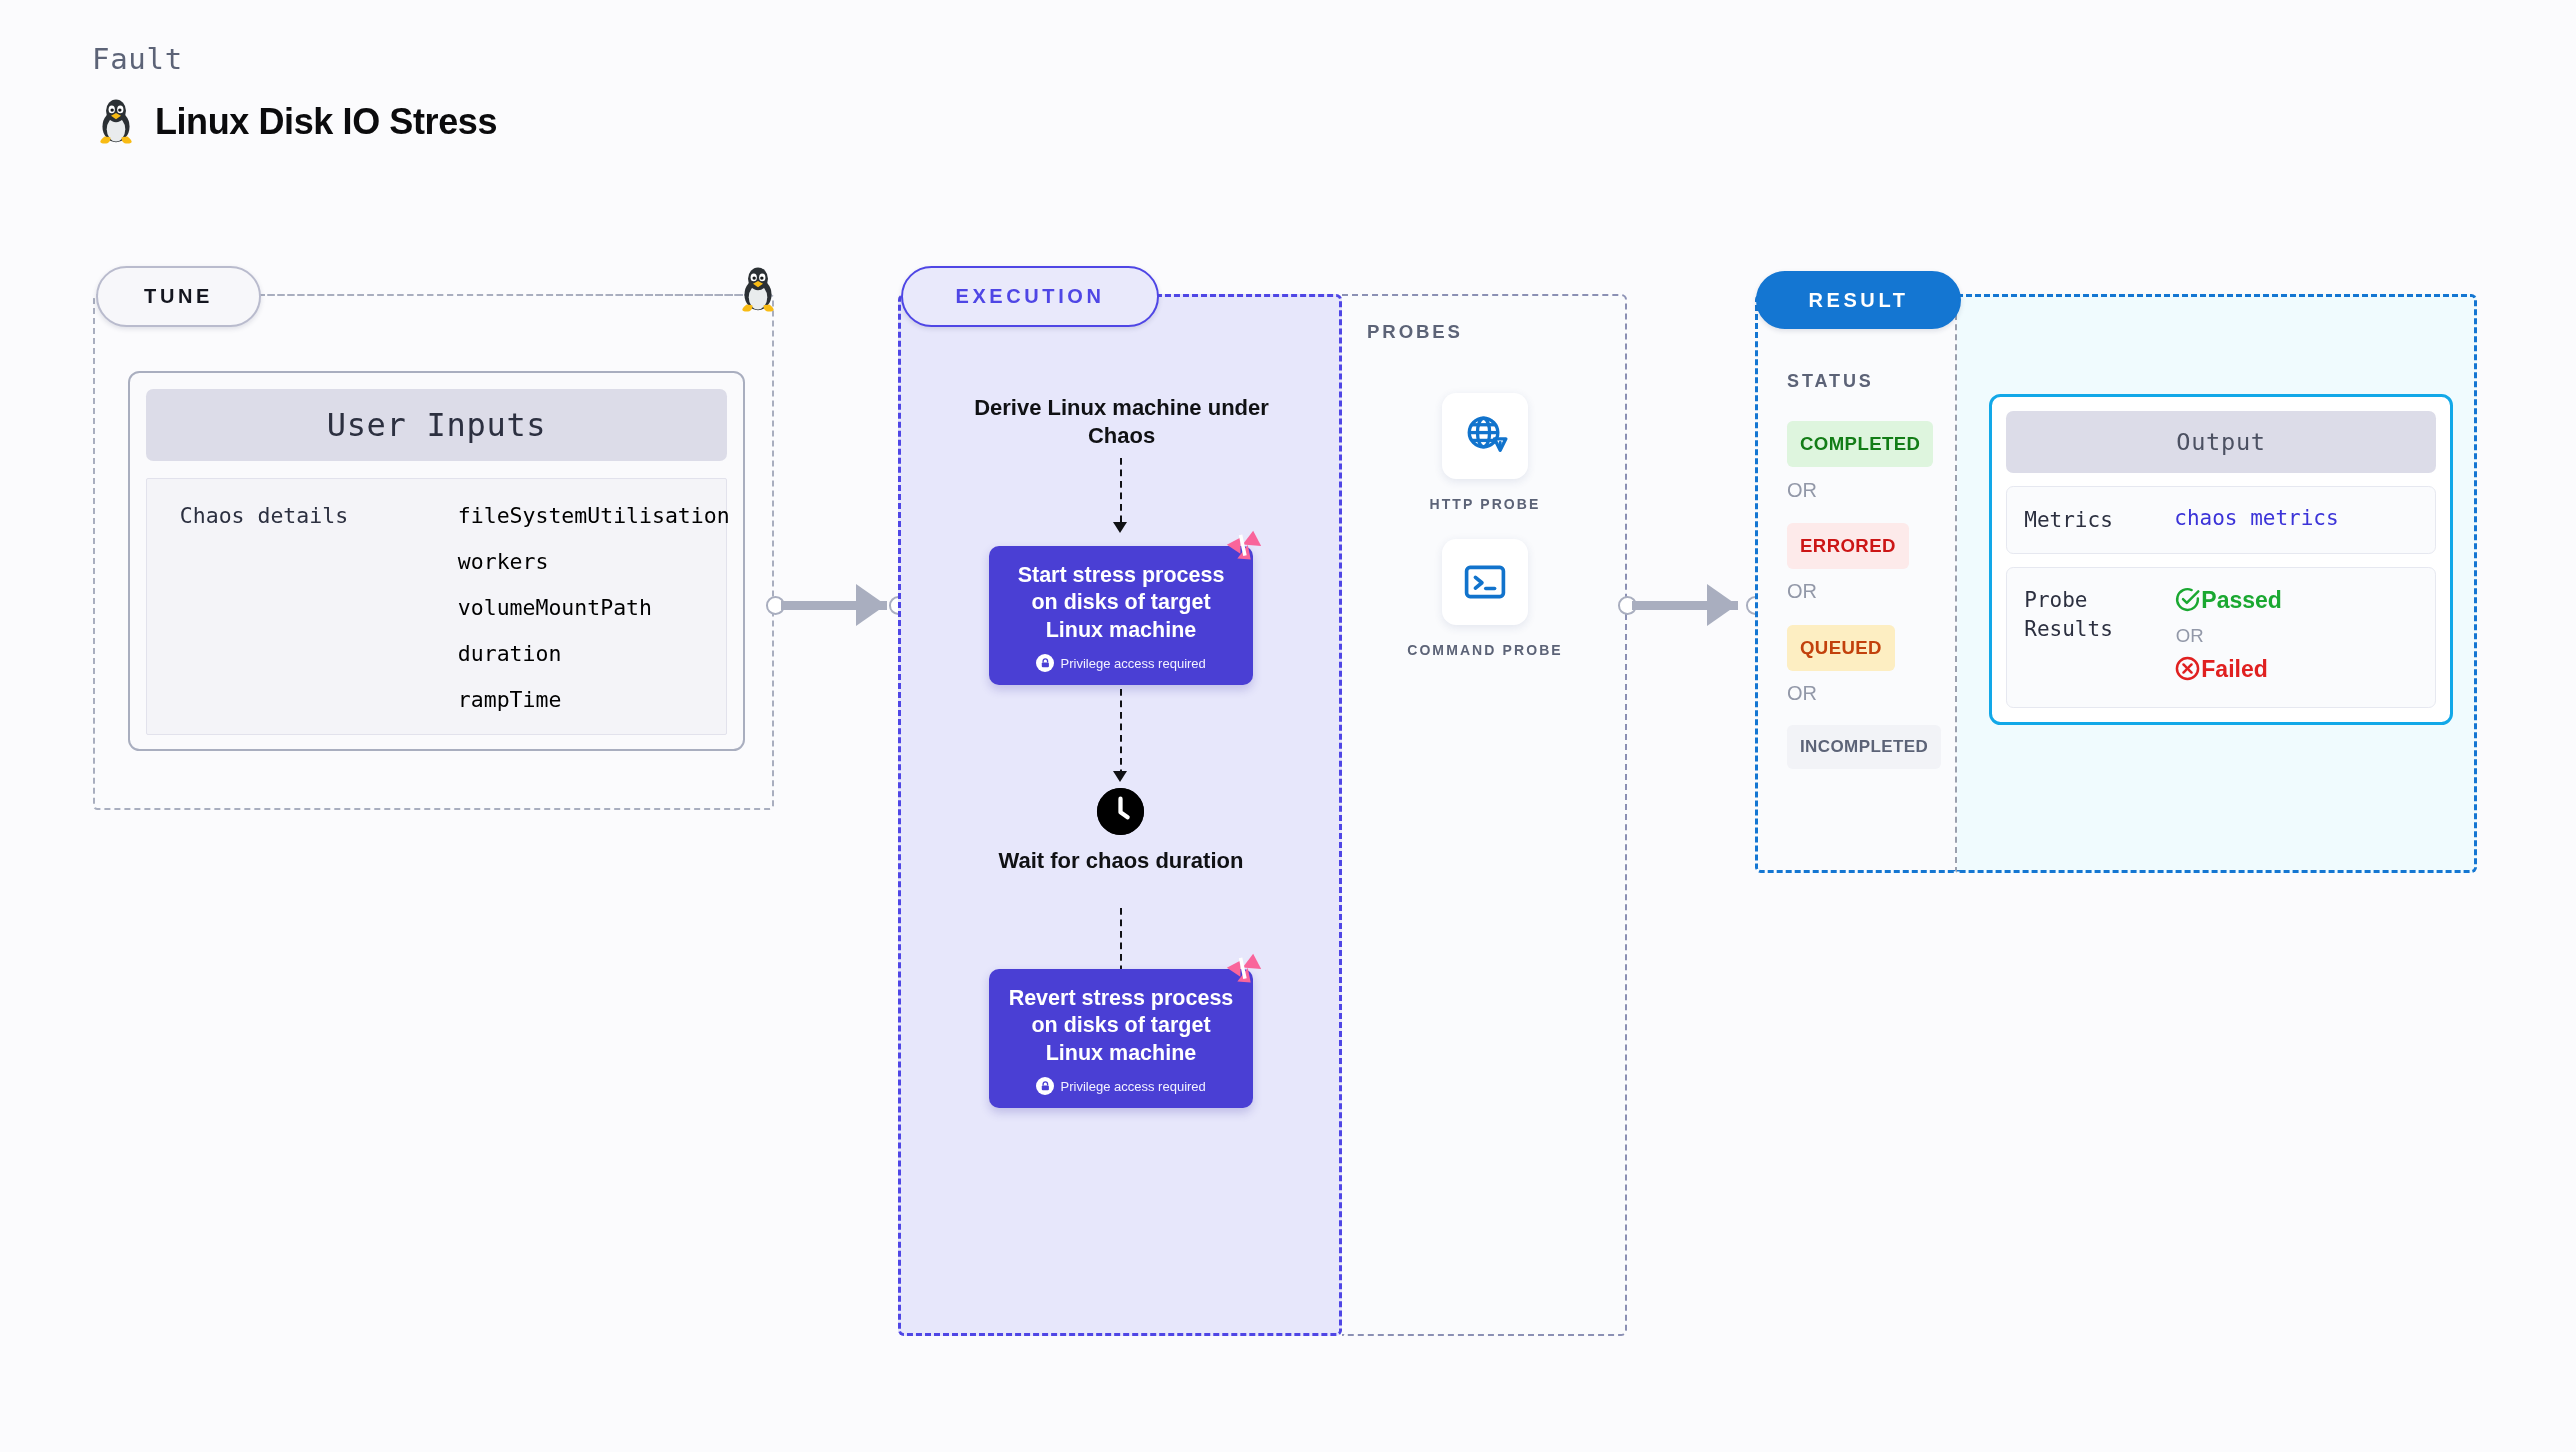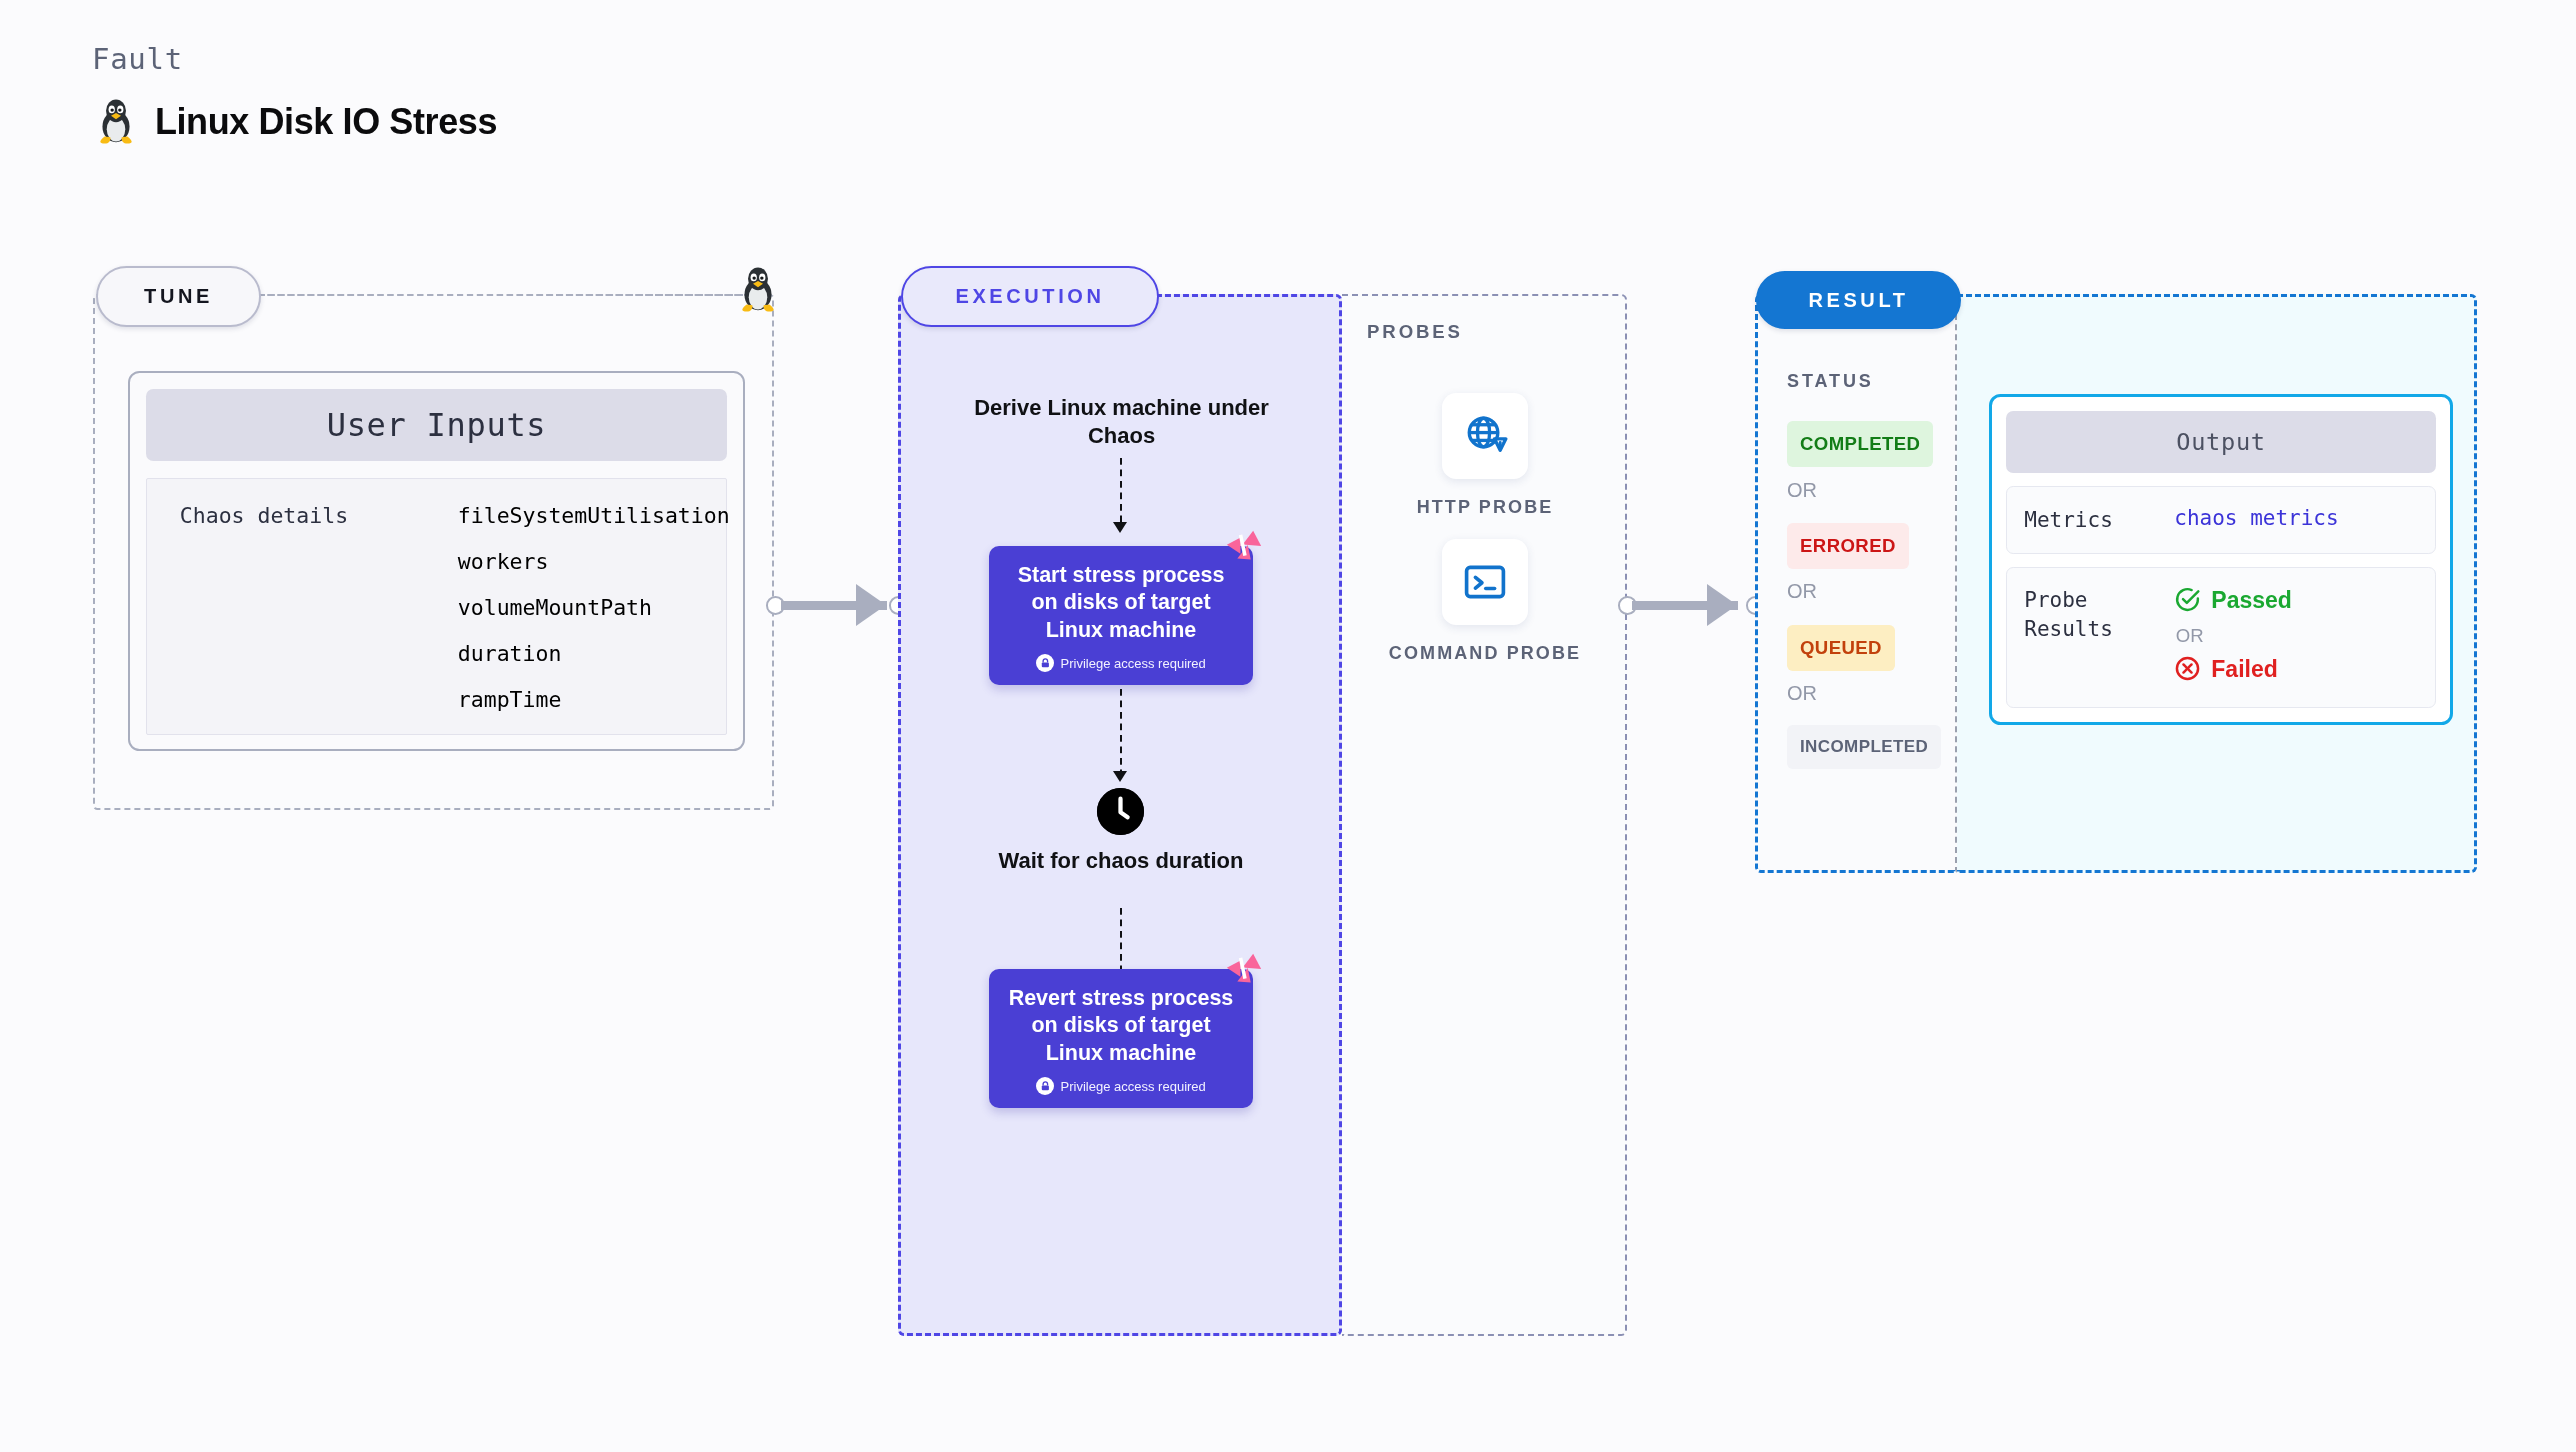--- a/index.html
+++ b/index.html
@@ -121,21 +121,21 @@
   }
 
   
   .probe-tile { position:absolute; width: 208px; text-align:center; }
   .probe-icon-box {
     width: 86px; height: 86px; margin: 0 auto; background:#fff;
     border-radius: 14.3px; box-shadow: 0 2.9px 8.6px rgba(40,60,120,.10);
     display:flex; align-items:center; justify-content:center;
   }
   .probe-label {
-    margin-top: 15.8px; font-size: 18px; font-weight: bold;
+    margin-top: 15.8px; font-size: 14px; font-weight: bold;
     letter-spacing: 2.1px; color:#5c6377; line-height:1.35;
   }
 
   
   #result-status-panel { left: 1755px; top: 294px; width: 202px; height: 579px;
     border: 3.6px dashed #1476d2; border-right: 2.1px dashed #9aa0ae; border-radius: 5.7px 0 0 5.7px;
     background:#fafbfd; }
   #result-output-panel { left: 1957px; top: 294px; width: 520px; height: 579px;
     border: 3.6px dashed #1476d2; border-left: none; border-radius: 0 5.7px 5.7px 0;
     background:#f0fbfe; }
@@ -170,21 +170,21 @@
     display:flex; padding: 18.6px 14.3px 18.6px 17px;
   }
   .output-row-label {
     font-family:"DejaVu Sans Mono","Liberation Mono",monospace;
     font-size: 21px; color:#2c3040; width: 150px; flex:none; line-height: 1.35;
   }
   .output-row-value {
     font-family:"DejaVu Sans Mono","Liberation Mono",monospace;
     font-size: 21px; color:#3b33d8;
   }
-  .probe-result-line { display:flex; align-items:center; gap: 10px; }
+  .probe-result-line { display:flex; align-items:center; }
   .probe-result-text { font-size: 23px; font-weight: bold; }
   .pr-passed { color:#1aa831; }
   .pr-failed { color:#e02020; }
   .pr-or { font-size: 18.6px; color:#9298a8; margin: 10px 0 7.2px 1.4px; }
 
   
   .conn-line { position:absolute; background:#a9aebf; height: 9.3px; }
   .conn-dot {
     position:absolute; width: 18.6px; height: 18.6px; border-radius:50%;
     background:#fff; border: 2.9px solid #a9aebf; box-sizing:border-box;

